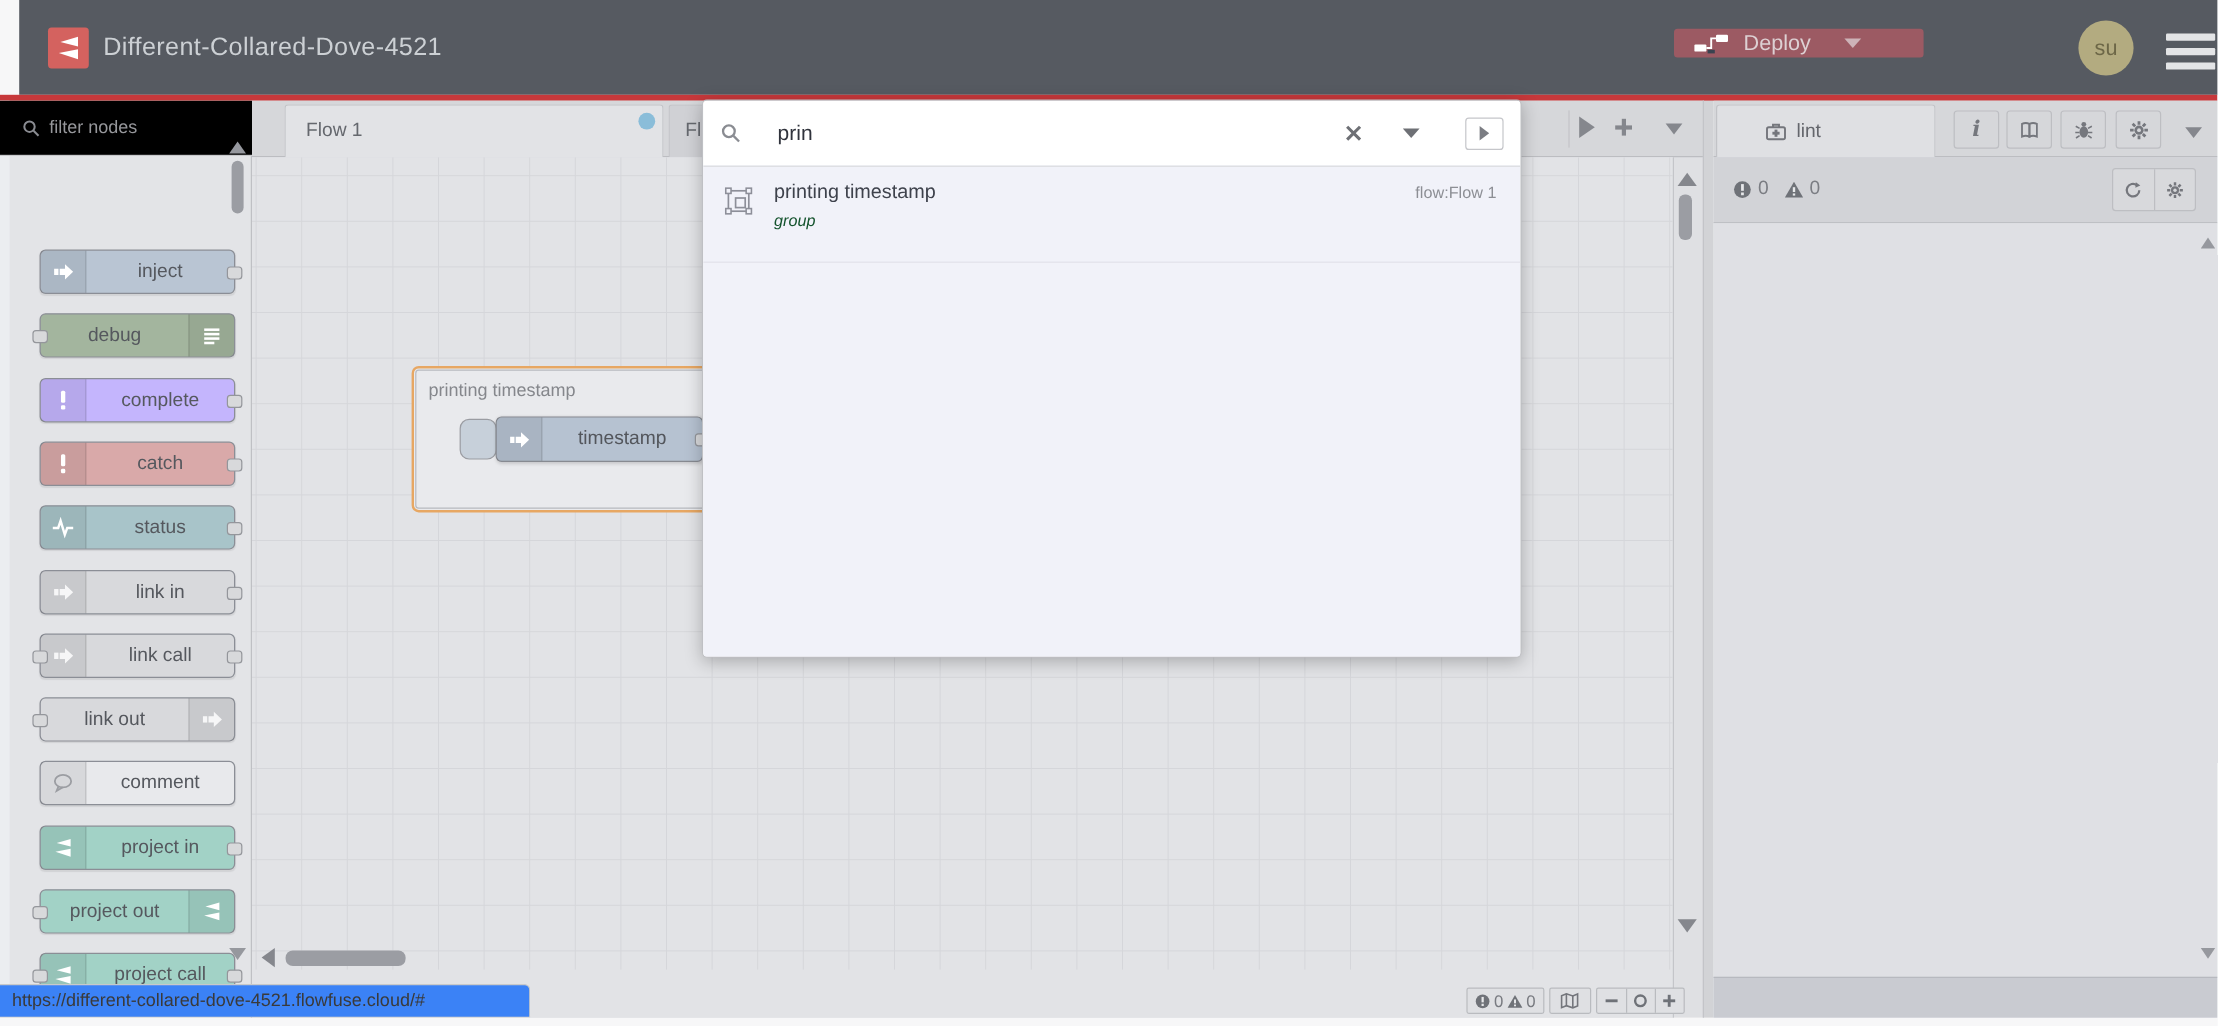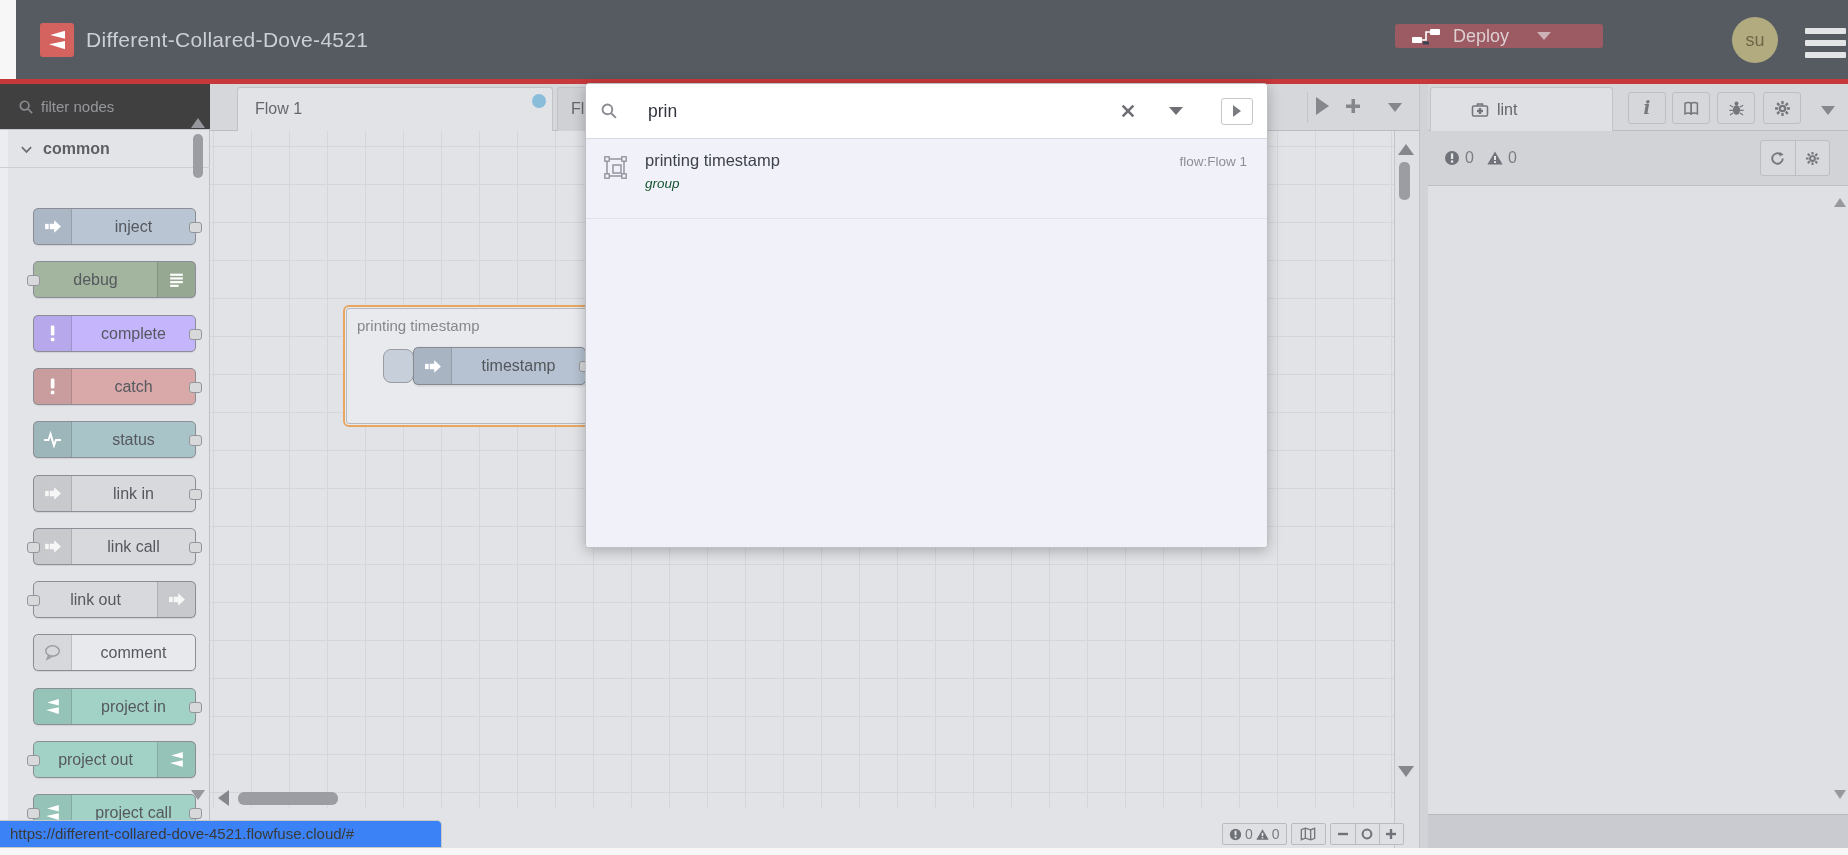--- a/index.html
+++ b/index.html
@@ -18,21 +18,21 @@
   #deploy-btn .caret-down { margin-left:28px; color:#cdb3b8; }
   #avatar { position:absolute; left:1716px; top:17px; width:46px; height:46px; border-radius:50%; background:#b3ab80; color:#6d6747; font-size:18px; display:flex; align-items:center; justify-content:center; cursor:pointer; }
   #hamburger { position:absolute; left:1789px; top:28px; width:41px; cursor:pointer; }
   #hamburger .bar { width:41px; height:6px; background:#e3e4e6; margin-bottom:6px; border-radius:1px; }
   #hamburger .bar:last-child { margin-bottom:0; }
   #red-line { position:absolute; left:0; top:79px; width:1848px; height:5px; background:#c7383b; }
 
   
   #palette { position:absolute; left:0; top:84px; width:210px; height:764px; background:#e3e4e7; border-right:1px solid #bfc0c4; }
   #palette-left-strip { position:absolute; left:0; top:0; width:8px; height:764px; background:#ebedf0; }
-  #palette-filter { position:absolute; left:0; top:0; width:210px; height:46px; background:#404040; border-bottom:1px solid #c8c9cc; display:flex; align-items:center; }
+  #palette-filter { position:absolute; left:0; top:0; width:210px; height:46px; background:#000000; border-bottom:1px solid #c8c9cc; display:flex; align-items:center; }
   #palette-filter .mag { margin-left:18px; width:16px; height:16px; }
   #palette-filter .ph { margin-left:7px; font-size:15px; color:#96979b; }
   #palette-category { position:absolute; left:0; top:46px; width:210px; height:38px; border-bottom:1px solid #cdced2; display:flex; align-items:center; cursor:pointer; }
   #palette-category .chev { margin-left:20px; width:13px; height:13px; }
   #palette-category .cat-label { margin-left:10px; font-size:16px; font-weight:bold; color:#5d5f64; }
   #palette-nodes { position:absolute; left:0; top:0; width:210px; height:764px; }
   .pnode { position:absolute; left:33px; width:163px; height:37px; border:1px solid #8b8e96; border-radius:5px; display:flex; cursor:grab; box-shadow:0 1px 1px rgba(0,0,0,.08); }
   .pnode .picon { width:38px; height:100%; background:rgba(0,0,0,.07); border-right:1px solid rgba(0,0,0,.12); display:flex; align-items:center; justify-content:center; flex:none; }
   .pnode.icon-right { flex-direction:row-reverse; }
   .pnode.icon-right .picon { border-right:none; border-left:1px solid rgba(0,0,0,.12); }
@@ -171,26 +171,20 @@
 
   <div id="palette">
     <div id="palette-left-strip"></div>
     <div id="palette-filter">
       <span class="mag"><svg viewBox="0 0 17 17" width="100%" height="100%">
             <circle cx="7" cy="7" r="4.6" fill="none" stroke="#8a8c92" stroke-width="1.8"></circle>
             <path d="M10.6 10.6L15 15" stroke="#8a8c92" stroke-width="1.8"></path>
           </svg></span>
       <span class="ph">filter nodes</span>
     </div>
-    <div id="palette-category">
-      <span class="chev"><svg viewBox="0 0 14 14" width="100%" height="100%">
-            <path d="M2 4.5l5 5 5-5" fill="none" stroke="#6f7177" stroke-width="2"></path>
-          </svg></span>
-      <span class="cat-label">common</span>
-    </div>
     <div id="palette-nodes">
         <div class="pnode" style="top: 124px; background: rgb(185, 197, 211);">
           <span class="picon">
             <svg viewBox="0 0 18 18">
               <path d="M2 6.5h3.4v5H2z" fill="#fff"></path>
               <path d="M6.4 6.5h4.2V3l6.4 6-6.4 6v-3.5H6.4z" fill="#fff"></path>
             </svg>
           </span>
           <span class="plabel">inject</span>
           <span class="port port-right"></span>

